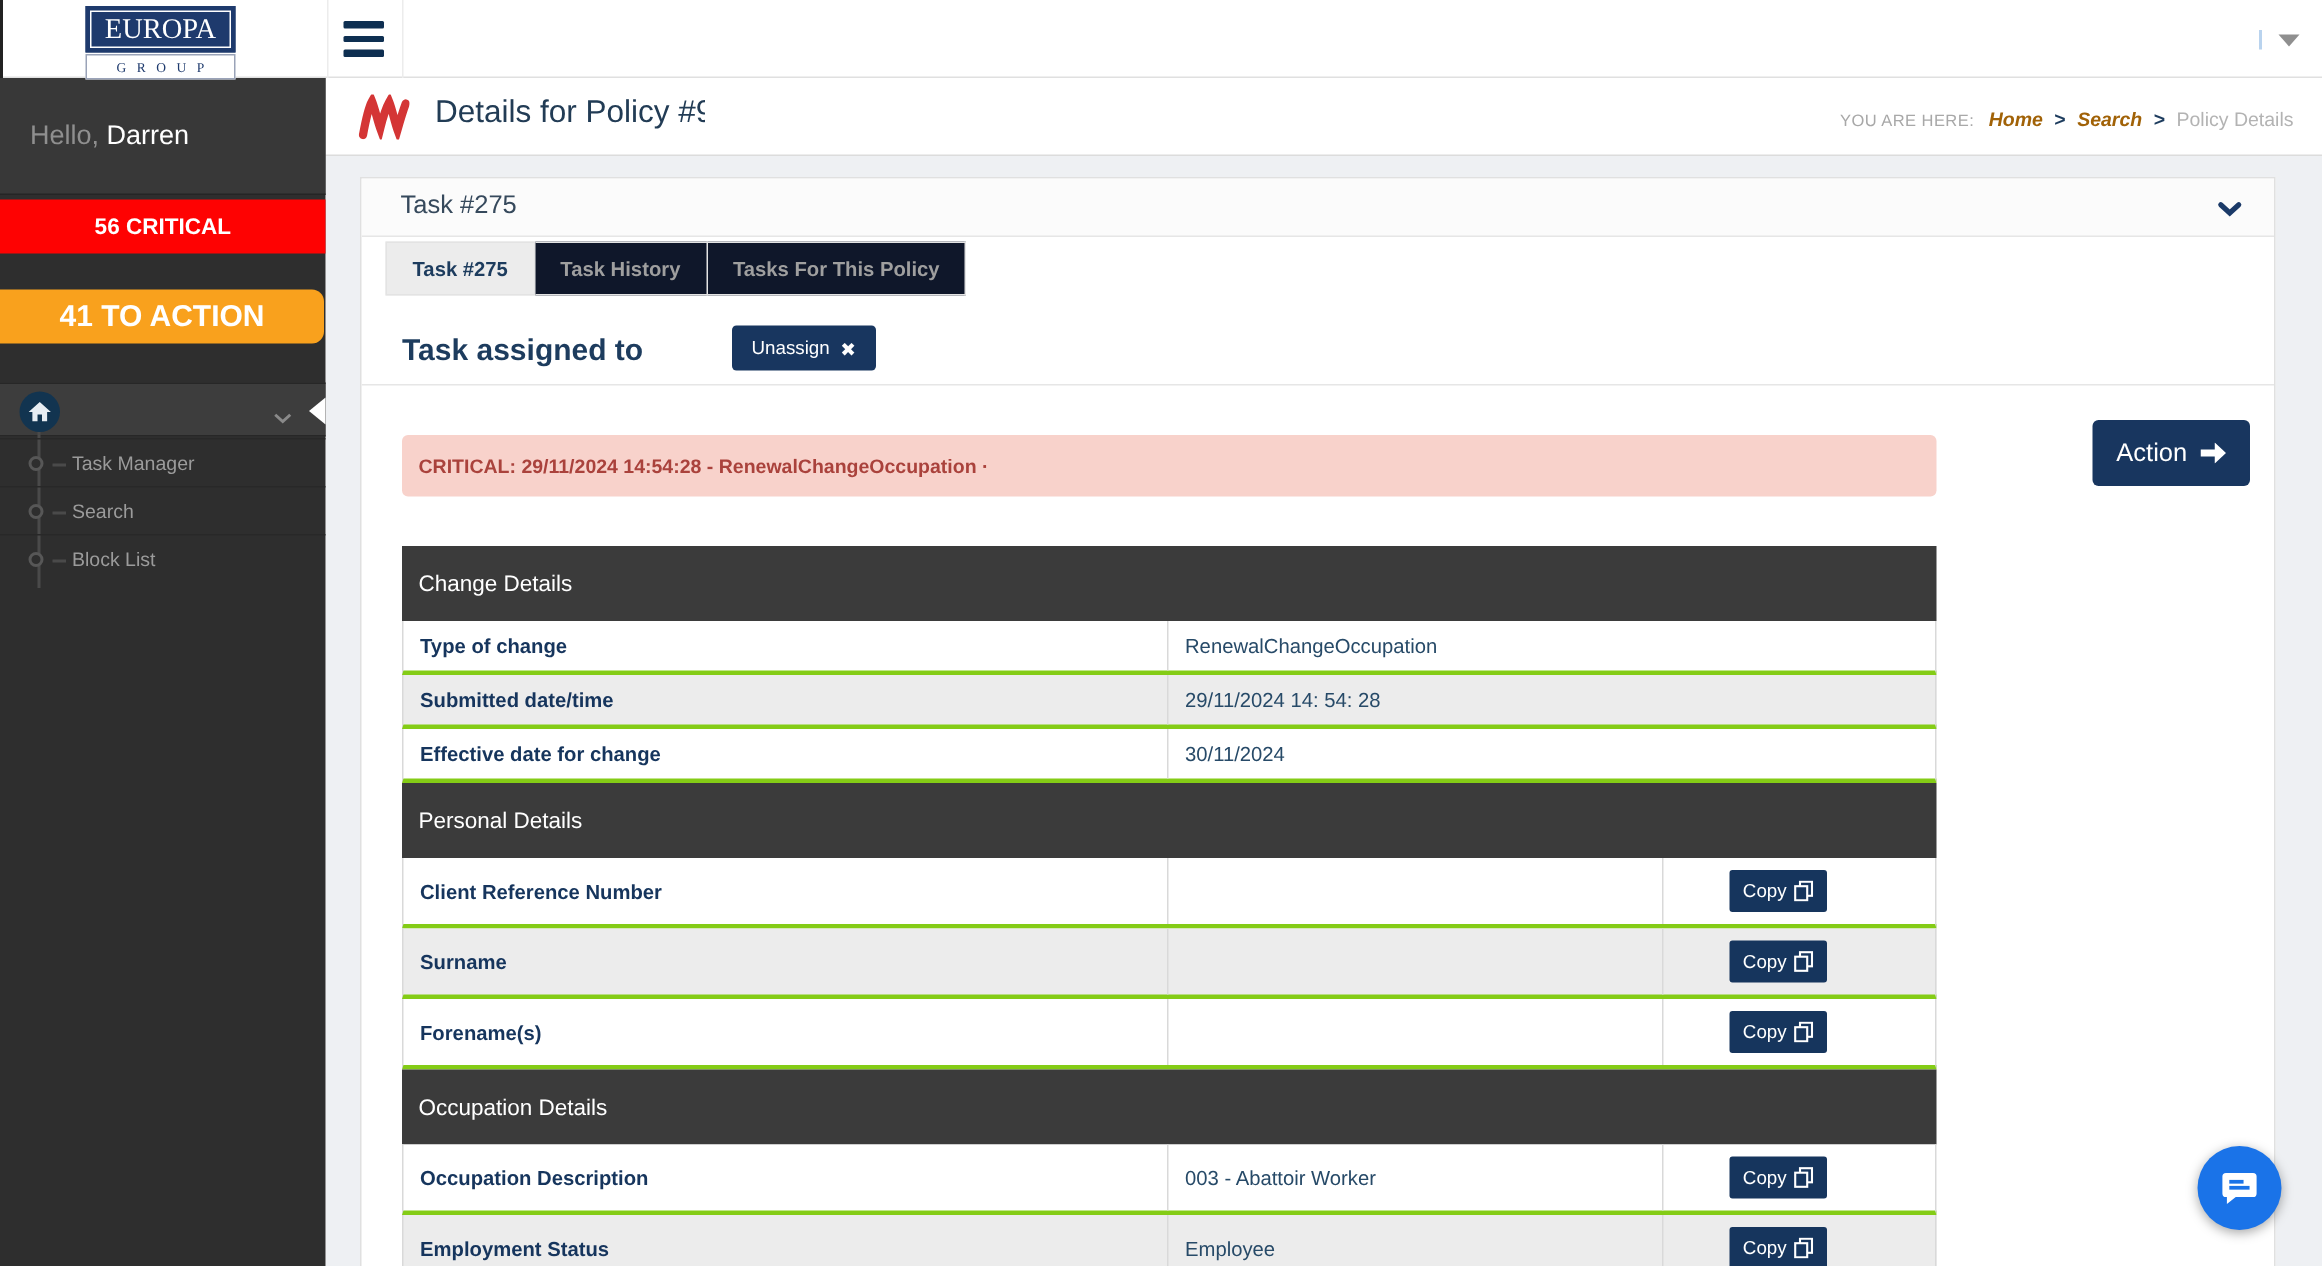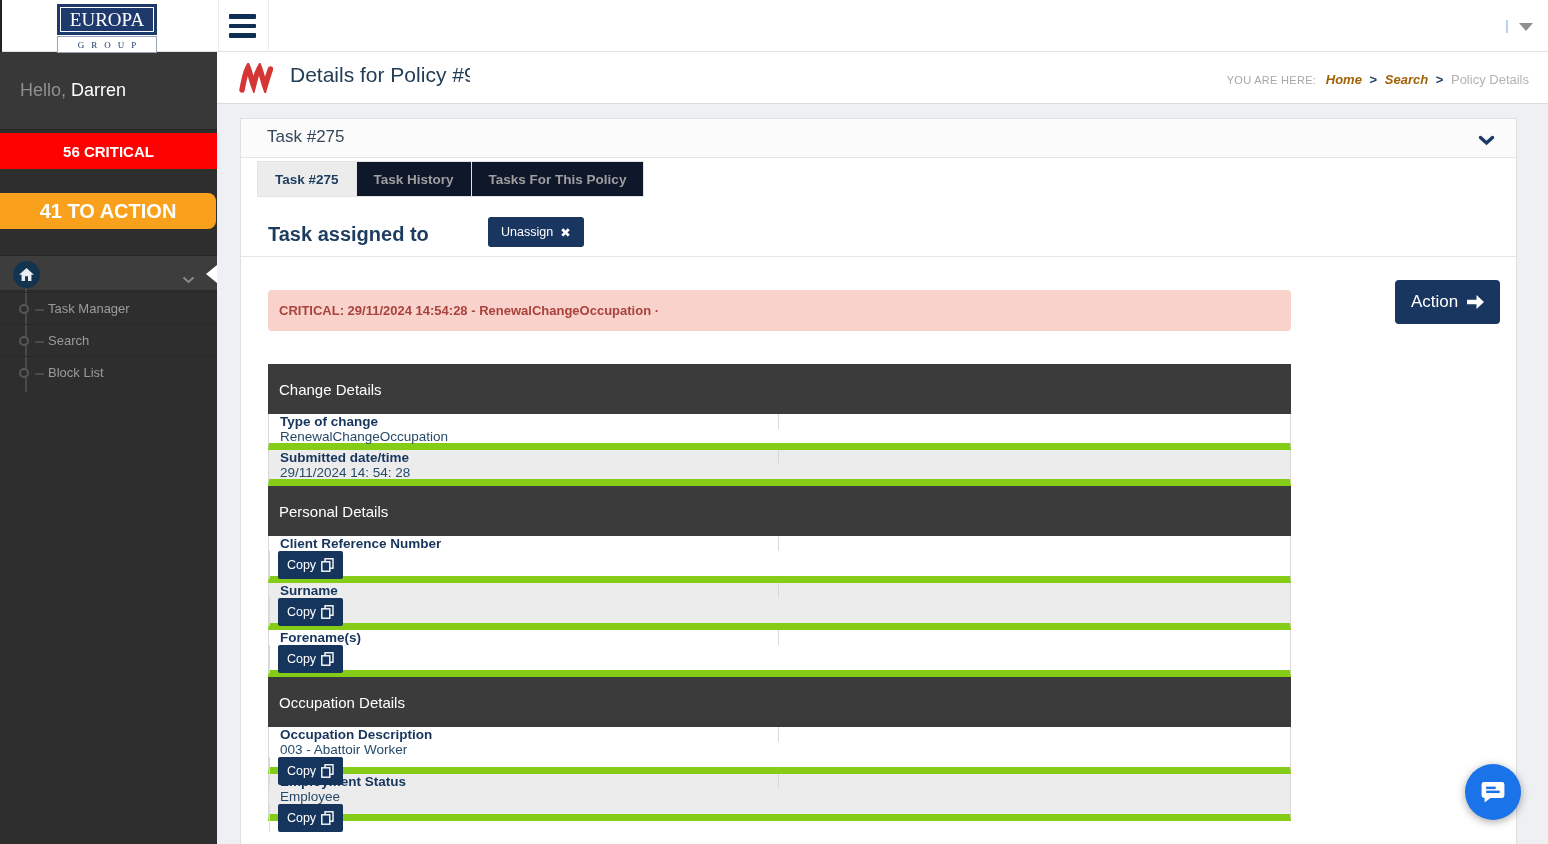--- a/index.html
+++ b/index.html
@@ -61,28 +61,28 @@
   .tab.active { background:#ececec; color:#1d3c5e; }
   .assigned-label { position:absolute; left:27px; top:104px; font-size:20px; font-weight:bold; color:#1d3c5e; }
   .unassign-btn { position:absolute; left:247px; top:98px; height:30px; background:#18365f; color:#fff; font-size:12.5px; border:none; border-radius:3px; padding:0 13px; display:flex; align-items:center; gap:7px; cursor:pointer; font-family:inherit; }
   .card-divider { position:absolute; left:0; top:137px; width:100%; border-top:1px solid #e6e6e6; }
   .alert { position:absolute; left:27px; top:171px; width:1023px; height:41px; background:#f8d2cb; border-radius:4px; color:#aa423c; font-weight:bold; font-size:13px; display:flex; align-items:center; padding-left:11px; }
   .action-btn { position:absolute; left:1154px; top:161px; width:105px; height:44px; background:#18365f; border:none; border-radius:4px; color:#fff; font-size:17px; display:flex; align-items:center; justify-content:center; gap:9px; cursor:pointer; font-family:inherit; }
 
   
   .detail-table { position:absolute; left:27px; top:245px; width:1023px; }
   .sec-header { height:50px; background:#3b3b3b; color:#fff; font-size:15px; display:flex; align-items:center; padding-left:11px; }
-  .t-row { display:flex; border-bottom:7px solid #84cc16; border-left:1px solid #d9d9d9; border-right:1px solid #d9d9d9; background:#fff;flex-direction:column; }
+  .t-row { display:flex; border-bottom:3px solid #84cc16; border-left:1px solid #d9d9d9; border-right:1px solid #d9d9d9; background:#fff; }
   .t-row.alt { background:#ececec; }
   .t-row.simple { height:36px; }
   .t-row.copyrow { height:47px; }
   .t-label { width:510px; display:flex; align-items:center; padding-left:11px; font-weight:bold; font-size:13.5px; color:#16355d; border-right:1px solid #d9d9d9; }
   .t-value { flex:1; display:flex; align-items:center; padding-left:11px; font-size:13.5px; color:#274a68; }
   .t-copy { width:182px; border-left:1px solid #d9d9d9; display:flex; align-items:center; padding-left:8px; }
-  .copy-btn { width:65px; height:28px; background:#16355d; color:#fff; font-size:12.5px; border:none; border-radius:2px; display:flex; align-items:center; justify-content:center; gap:5px; cursor:pointer; font-family:inherit; }
+  .copy-btn { width:65px; height:28px; background:#16355d; color:#fff; font-size:12.5px; border:none; border-radius:2px; display:flex; align-items:center; justify-content:center; gap:5px; cursor:pointer; font-family:inherit;margin-left:36px; }
 
   
   .chat-fab { position:absolute; left:1465px; top:764px; width:56px; height:56px; border-radius:50%; background:#1a73e8; box-shadow:0 2px 8px rgba(0,0,0,.35); display:flex; align-items:center; justify-content:center; cursor:pointer; z-index:10; }
 </style>
 </head>
 <body>
 
 <div class="topbar">
   <div class="left-edge"></div>
   <div class="logo">
@@ -200,20 +200,24 @@
 
       <div class="sec-header">Change Details</div>
       <div class="t-row simple">
         <div class="t-label">Type of change</div>
         <div class="t-value">RenewalChangeOccupation</div>
       </div>
       <div class="t-row simple alt">
         <div class="t-label">Submitted date/time</div>
         <div class="t-value">29/11/2024 14: 54: 28</div>
       </div>
+      <div class="t-row simple">
+        <div class="t-label">Effective date for change</div>
+        <div class="t-value">30/11/2024</div>
+      </div>
 
       <div class="sec-header">Personal Details</div>
       <div class="t-row copyrow">
         <div class="t-label">Client Reference Number</div>
         <div class="t-value"></div>
         <div class="t-copy">
           <button class="copy-btn">
             <span>Copy</span>
             <svg width="13" height="14" viewBox="0 0 13 14">
                 <rect x="4" y="0.8" width="8" height="9.4" fill="none" stroke="#fff" stroke-width="1.4"></rect>

